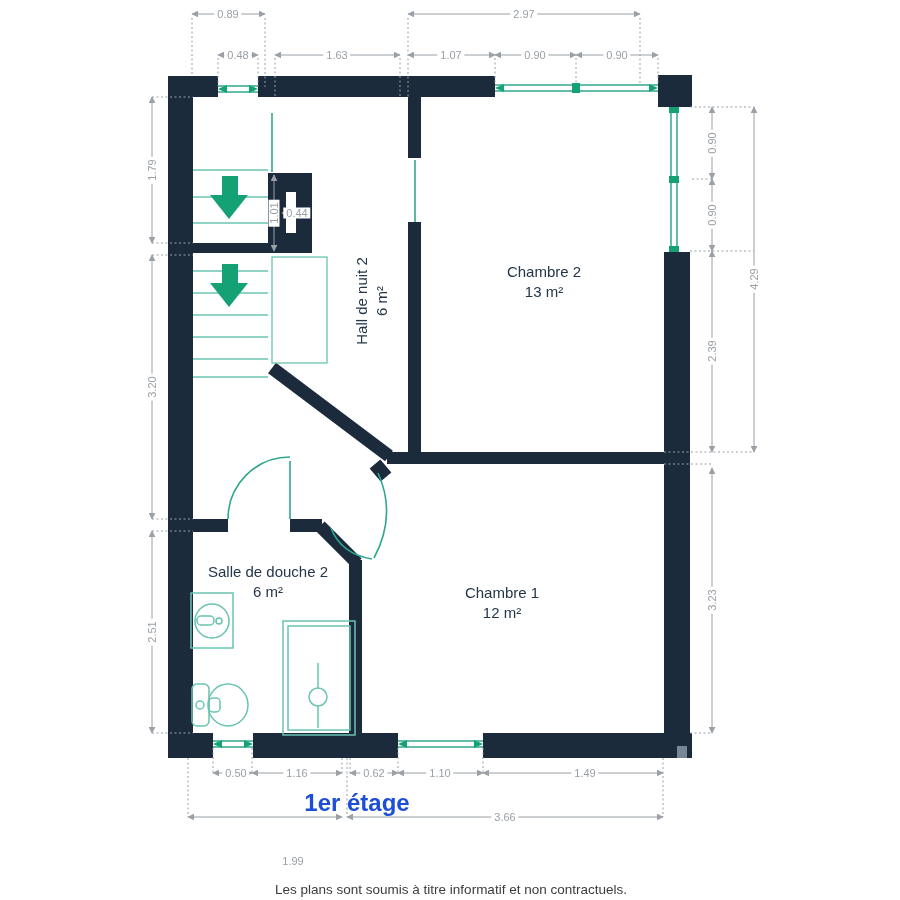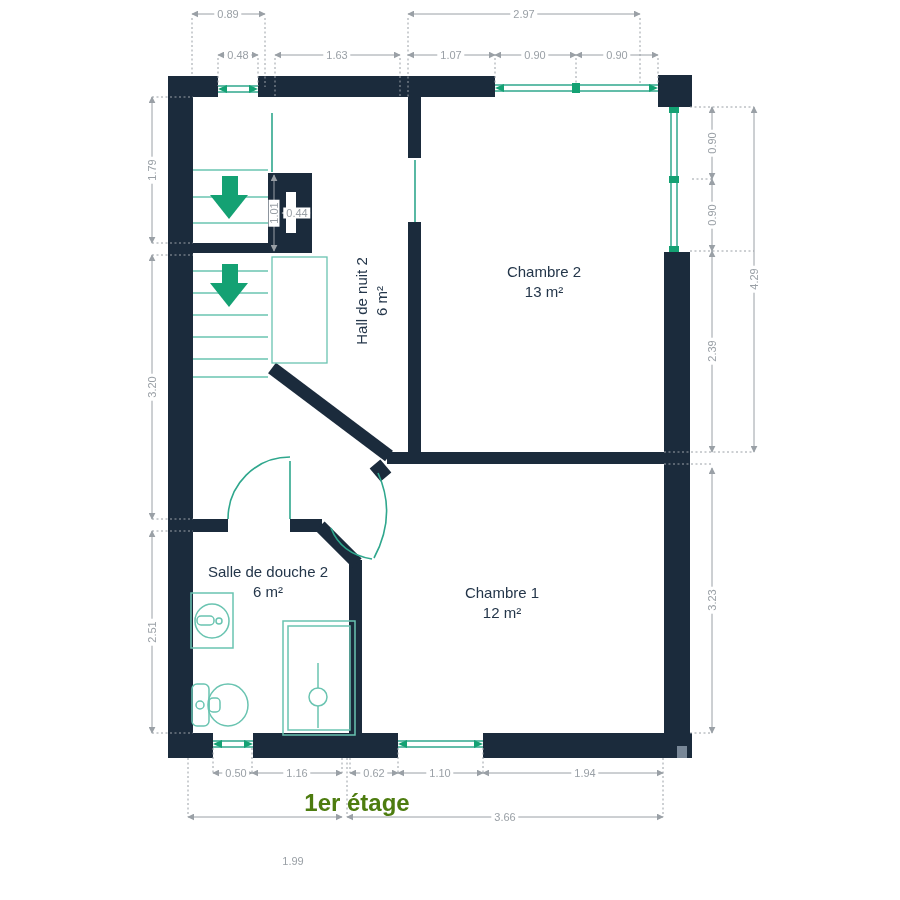--- a/index.html
+++ b/index.html
@@ -19,21 +19,21 @@
   .grn{fill:var(--arrow);}
   .dimln{stroke:var(--dimension);stroke-width:1;fill:none;}
   .ext{stroke:var(--dimension);stroke-width:1;fill:none;stroke-dasharray:2 2.5;}
   .dim{position:absolute;transform:translate(-50%,-50%);font-size:11px;color:var(--dimension);
        background:#fff;padding:0 3px;white-space:nowrap;line-height:1;}
   .dim.rot{transform:translate(-50%,-50%) rotate(-90deg);}
   .room{position:absolute;transform:translate(-50%,-50%);text-align:center;color:var(--room_label);
         font-size:15px;line-height:1.3;white-space:nowrap;}
   .room.rot{transform:translate(-50%,-50%) rotate(-90deg);}
   #floor-title{position:absolute;transform:translate(-50%,-50%);font-size:24px;font-weight:bold;
-        color:#4d7c0f;white-space:nowrap;}
+        color:#1d4ed8;white-space:nowrap;}
   #disclaimer{position:absolute;transform:translate(-50%,-50%);font-size:13.5px;color:#3c3c3c;white-space:nowrap;}
 </style>
 </head>
 <body>
 
 <div id="stage">
 
   <svg id="plan-svg" width="900" height="900" viewBox="0 0 900 900">
     <defs>
       <marker id="ar" viewBox="0 0 10 10" refX="9" refY="5" markerWidth="7" markerHeight="7" orient="auto-start-reverse">
@@ -249,20 +249,21 @@
   <div class="dim rot" style="left:152px;top:632px;">2.51</div>
   <div class="dim rot" style="left:712px;top:143px;">0.90</div>
   <div class="dim rot" style="left:712px;top:215px;">0.90</div>
   <div class="dim rot" style="left:712px;top:351px;">2.39</div>
   <div class="dim rot" style="left:754px;top:279px;">4.29</div>
   <div class="dim rot" style="left:712px;top:600px;">3.23</div>
   <div class="dim" style="left:236px;top:773px;">0.50</div>
   <div class="dim" style="left:297px;top:773px;">1.16</div>
   <div class="dim" style="left:374px;top:773px;">0.62</div>
   <div class="dim" style="left:440px;top:773px;">1.10</div>
-  <div class="dim" style="left:585px;top:773px;">1.94</div>
+  <div class="dim" style="left:585px;top:773px;">1.49</div>
   <div class="dim" style="left:265px;top:861px;margin-left:28px;">1.99</div>
   <div class="dim" style="left:505px;top:817px;">3.66</div>
   <div class="dim rot" style="left:274px;top:213px;">1.01</div>
   <div class="dim" style="left:297px;top:213px;">0.44</div>
 
   <div id="floor-title" style="left:357px;top:803px;">1er étage</div>
+  <div id="disclaimer" style="left:451px;top:889px;">Les plans sont soumis à titre informatif et non contractuels.</div>
 </div>
 
 </body></html>

